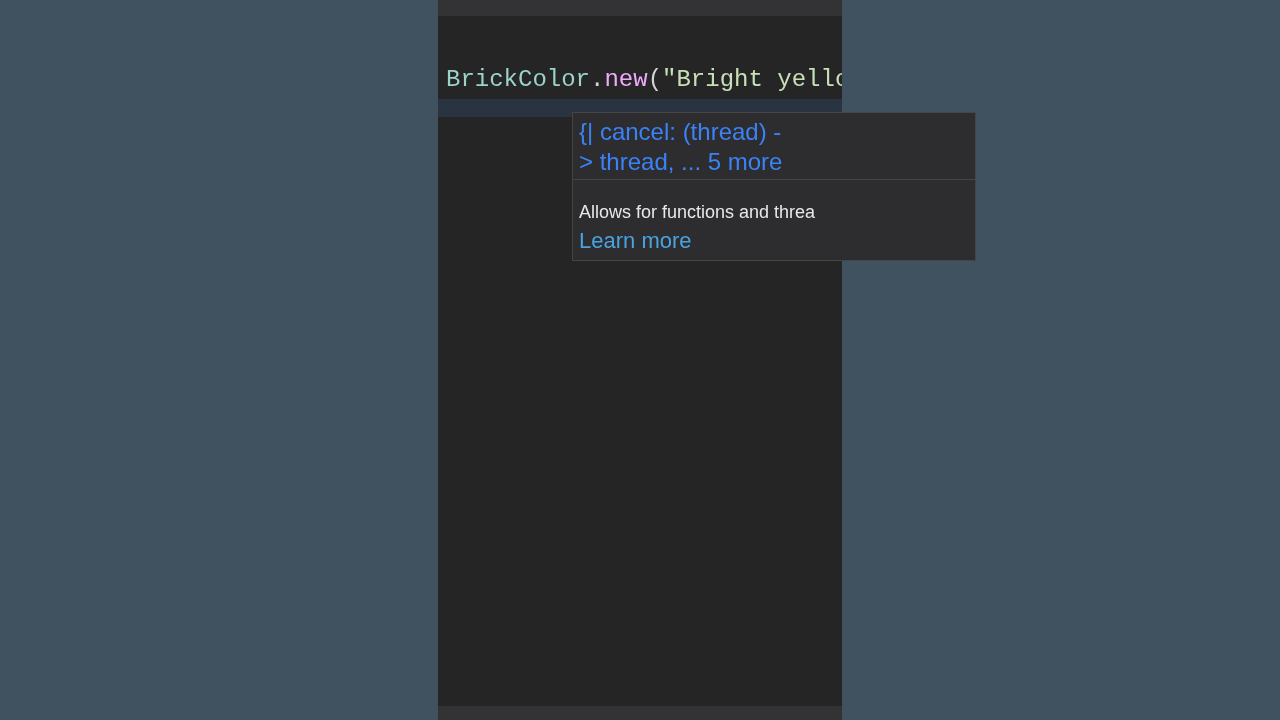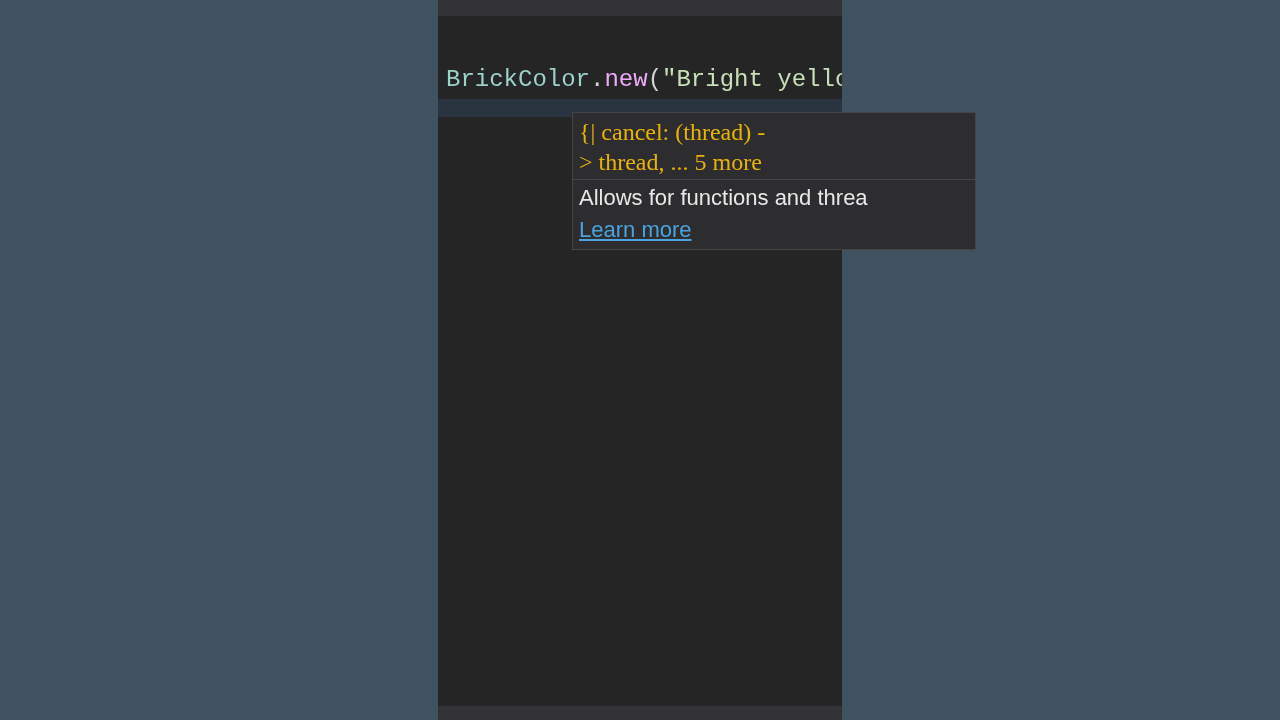--- a/index.html
+++ b/index.html
@@ -50,43 +50,43 @@
   .tooltip {
     position: absolute;
     left: 572px;
     top: 112px;
     width: 404px;
     background: #2d2d30;
     border: 1px solid #454545;
     overflow: hidden;
   }
   .tooltip-signature {
-    font-family: Liberation Serif, serif;
+    font-family: Liberation Sans, sans-serif;
     font-size: 24px;
-    color: #eab308;
+    color: #3b82f6;
     padding: 4px 6px 2px 6px;
     line-height: 1.25;
     white-space: pre-wrap;
     border-bottom: 1px solid #454545;
   }
   .tooltip-desc {
     font-family: "Segoe UI", Arial, sans-serif;
-    font-size: 22px;
+    font-size: 18px;
     color: #e8e8e8;
     padding: 4px 6px 2px 6px;
     line-height: 1.3;
     white-space: nowrap;
     overflow: hidden;
+    margin-top: 17px;
   }
   .tooltip-link {
     display: inline-block;
     font-family: "Segoe UI", Arial, sans-serif;
     font-size: 22px;
     color: #4aa3df;
-    text-decoration: underline;
     padding: 2px 6px 6px 6px;
     cursor: pointer;
   }
   .bottom-bar {
     position: absolute;
     bottom: 0;
     left: 0;
     right: 0;
     height: 14px;
     background: #333336;

